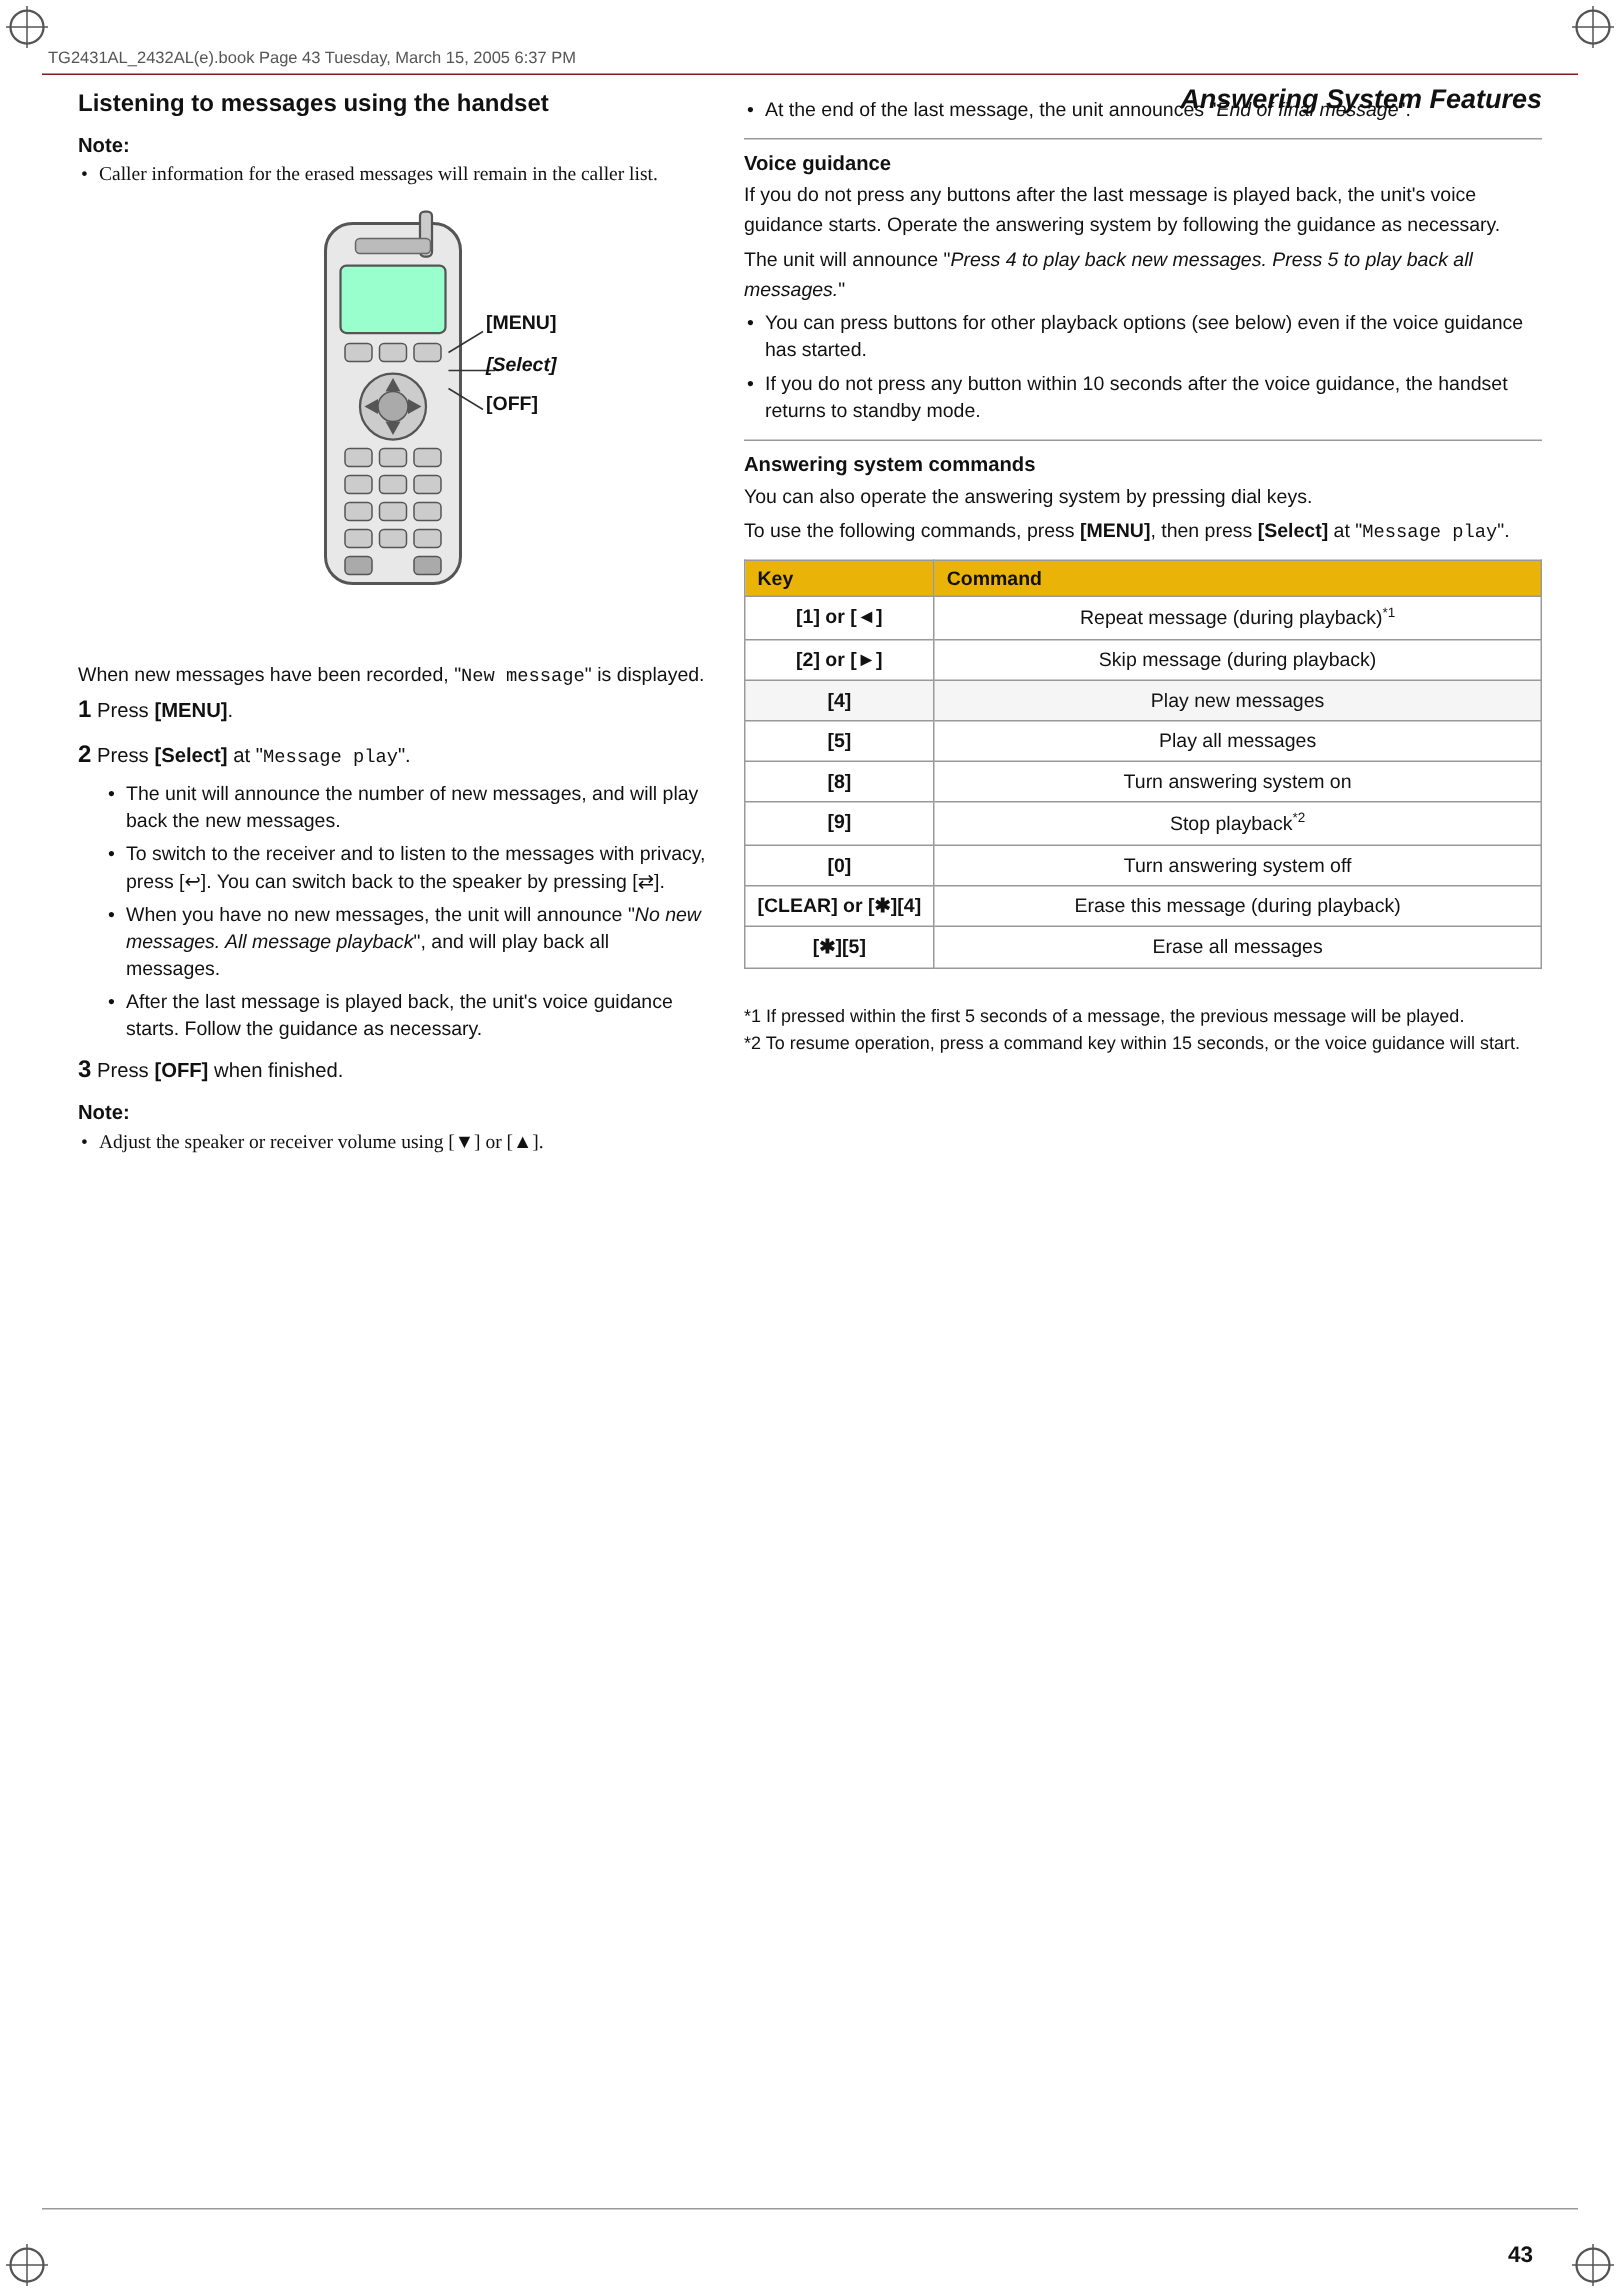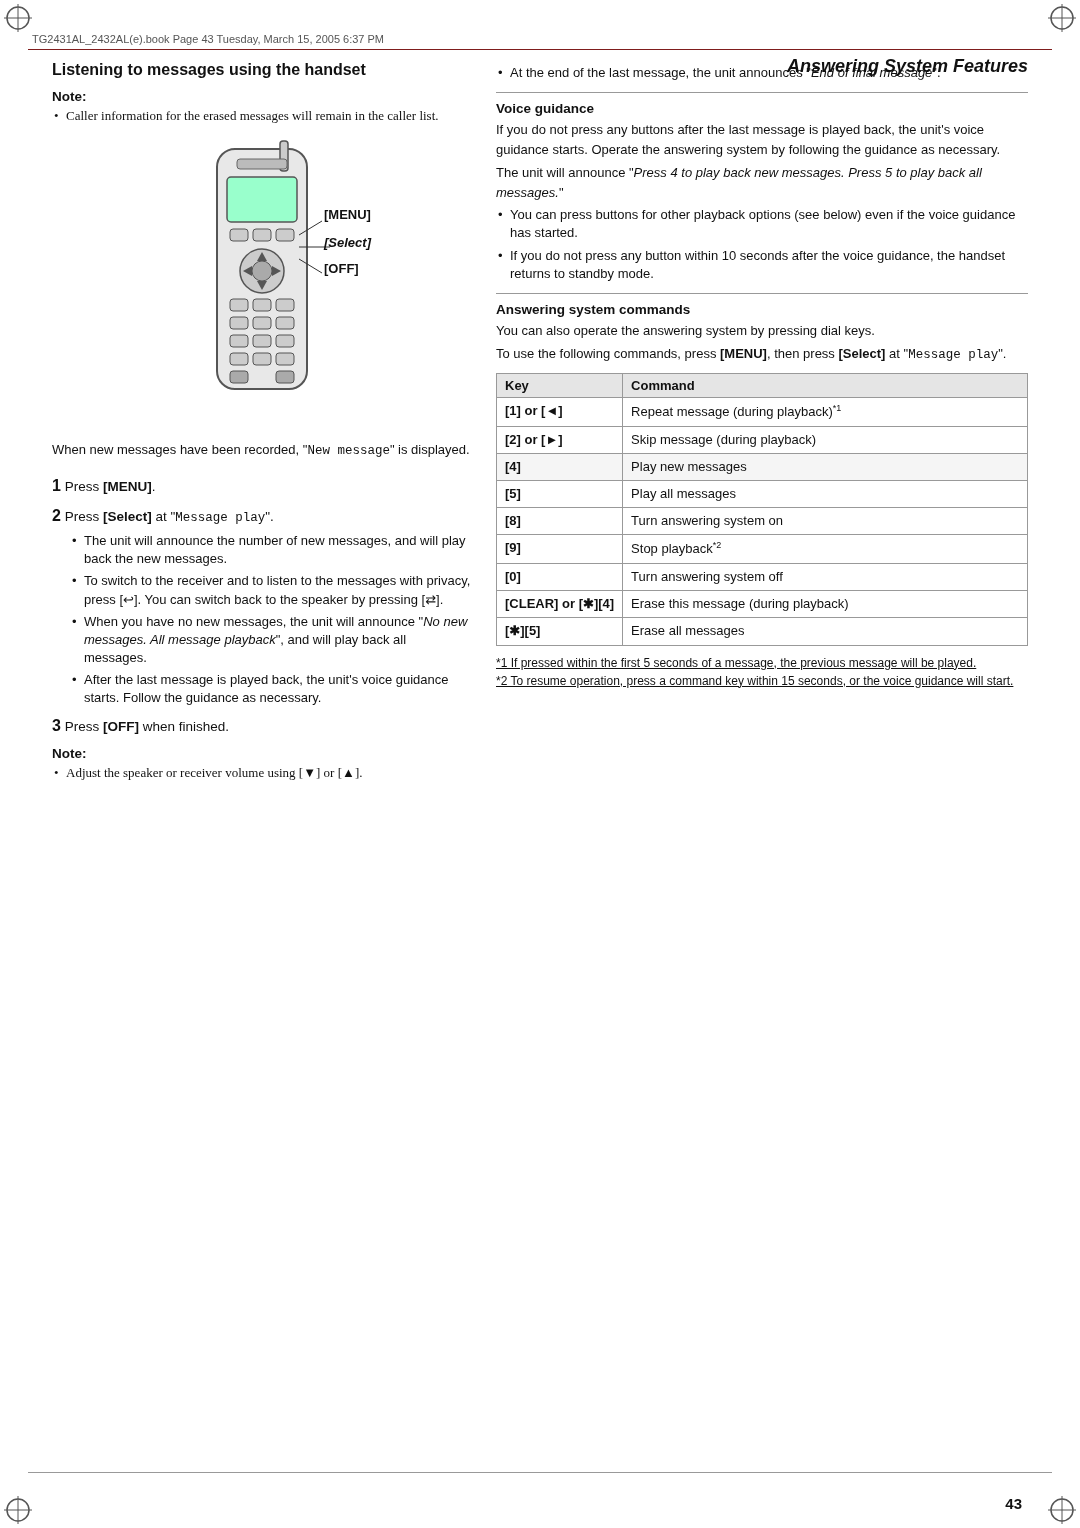--- a/index.html
+++ b/index.html
@@ -188,45 +188,45 @@
     }
 
     
     .cmd-table {
       width: 100%;
       border-collapse: collapse;
       margin-top: 8px;
       font-size: 13px;
     }
     .cmd-table th {
-      background: #e5e5e5;
+      background: #eab308;
       border: 1px solid #999;
       padding: 4px 8px;
       font-weight: bold;
       text-align: left;
       margin-top: 44px;
     }
     .cmd-table td {
       border: 1px solid #999;
       padding: 4px 8px;
       vertical-align: top;
       line-height: 1.4;
+      text-align: center;
     }
     .cmd-table td:first-child {
       font-weight: bold;
       white-space: nowrap;
       width: 90px;
     }
 
     
     .footnotes {
-      margin-top: 8px;
+      margin-top: 22px;
       font-size: 12px;
       line-height: 1.5;
-      text-decoration: underline;
     }
 
     
     .page-number {
       position: absolute;
       bottom: 16px;
       right: 58px;
       font-size: 15px;
       font-weight: bold;
     }
@@ -356,21 +356,21 @@
         </svg>
         
         <div class="phone-labels">
           <div class="phone-label-item" style="top:68px; left:162px; font-size:13px; font-weight:bold;">[MENU]</div>
           <div class="phone-label-item" style="top:96px; left:162px; font-size:13px; font-style:italic;">[Select]</div>
           <div class="phone-label-item" style="top:122px; left:162px; font-size:13px; font-weight:bold;">[OFF]</div>
         </div>
       </div>
     </div>
 
-    <p style="font-size:13px; margin-bottom:16px;">
+    <p style="font-size:13px; margin-bottom:4px;">
       When new messages have been recorded, "<code>New message</code>" is displayed.
     </p>
 
     <div class="step">
       <span class="step-num">1</span> Press <strong>[MENU]</strong>.
     </div>
 
     <div class="step">
       <span class="step-num">2</span> Press <strong>[Select]</strong> at "<code>Message play</code>".
       <ul class="step-bullets">

